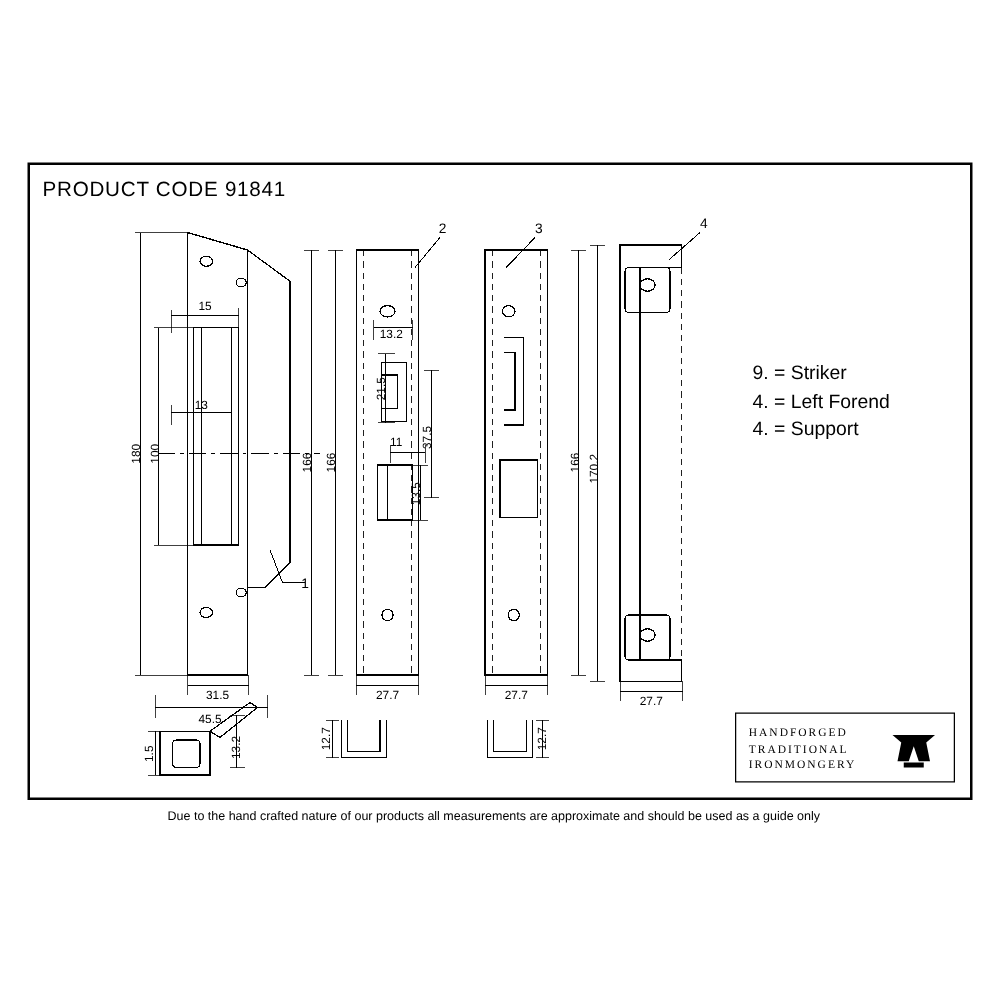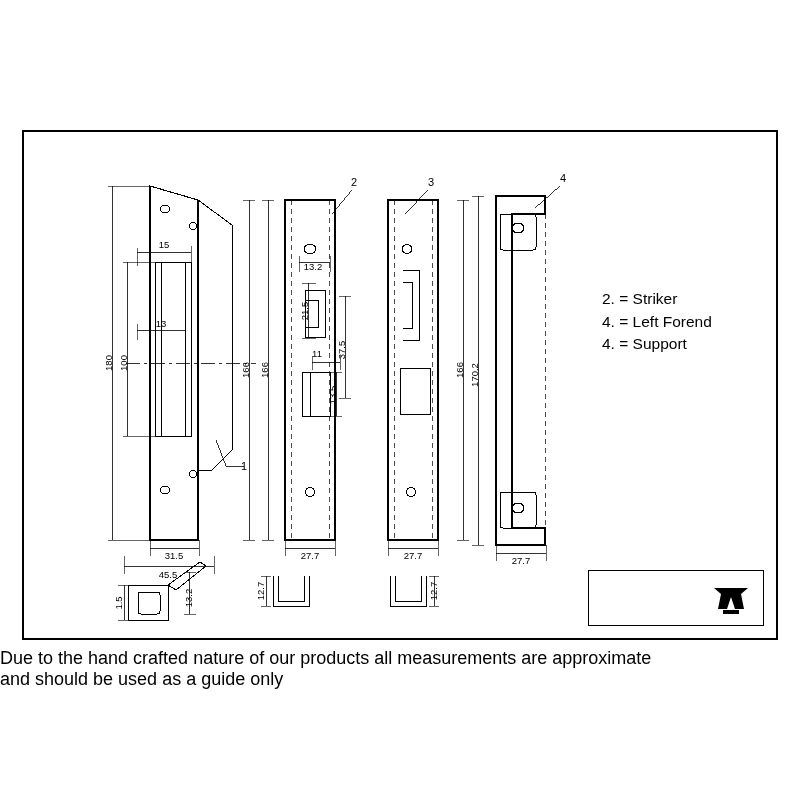--- a/index.html
+++ b/index.html
@@ -46,22 +46,22 @@
     font-size: 15.5px;
     line-height: 22.5px;
     color: #000;
   }
   .legend div { white-space: nowrap; }
   .disclaimer {
     position: absolute;
     left: 0;
     top: 648px;
     width: 656px;
-    text-align: left;
-    font-size: 18px;
+    text-align: right;
+    font-size: 10px;
     color: #000;
   }
   .brandbox {
     position: absolute;
     left: 588px;
     top: 570px;
     width: 176px;
     height: 56px;
     border: 1px solid #000;
     box-sizing: border-box;
@@ -101,20 +101,21 @@
     fill: #000;
   }
 </style>
 </head>
 <body>
 
 <div class="page">
 
   <div class="frame"></div>
 
+  <div class="product-code">PRODUCT CODE 91841</div>
 
   <svg class="draw" viewBox="0 0 800 800" xmlns="http://www.w3.org/2000/svg">
     <g stroke="#000" fill="none" stroke-width="1" shape-rendering="crispEdges">
 
       <path d="M150 186 L198 200 L198 540 L150 540 Z" stroke-width="1.1"></path>
       <line x1="150" y1="186" x2="150" y2="540"></line>
 
       <path d="M198 200 L232 225 L232 450 L212 470 L198 470" stroke-width="1"></path>
       <line x1="198" y1="200" x2="198" y2="540"></line>
 
@@ -280,26 +281,31 @@
     <text class="dim" x="478" y="375" text-anchor="middle" transform="rotate(-90 478 375)">170.2</text>
     <text class="dim" x="521" y="564" text-anchor="middle">27.7</text>
 
     <text class="lead" x="241" y="470" text-anchor="start">1</text>
     <text class="lead" x="354" y="186" text-anchor="middle">2</text>
     <text class="lead" x="431" y="186" text-anchor="middle">3</text>
     <text class="lead" x="563" y="182" text-anchor="middle">4</text>
   </svg>
 
   <div class="legend">
-    <div>2. = Striker</div>
+    <div>9. = Striker</div>
     <div>4. = Left Forend</div>
     <div>4. = Support</div>
   </div>
 
   <div class="brandbox">
+    <div class="brand-text">
+      <div>HANDFORGED</div>
+      <div>TRADITIONAL</div>
+      <div>IRONMONGERY</div>
+    </div>
     <svg class="brand-mark" viewBox="0 0 40 40" xmlns="http://www.w3.org/2000/svg">
       <path d="M3 9 L37 9 L30 15 L33 30 L24 30 L20 18 L16 30 L7 30 L10 15 Z" fill="#000"></path>
       <rect x="12" y="31" width="16" height="4" fill="#000"></rect>
     </svg>
   </div>
 
   <div class="disclaimer">Due to the hand crafted nature of our products all measurements are approximate and should be used as a guide only</div>
 </div>
 
 </body></html>

